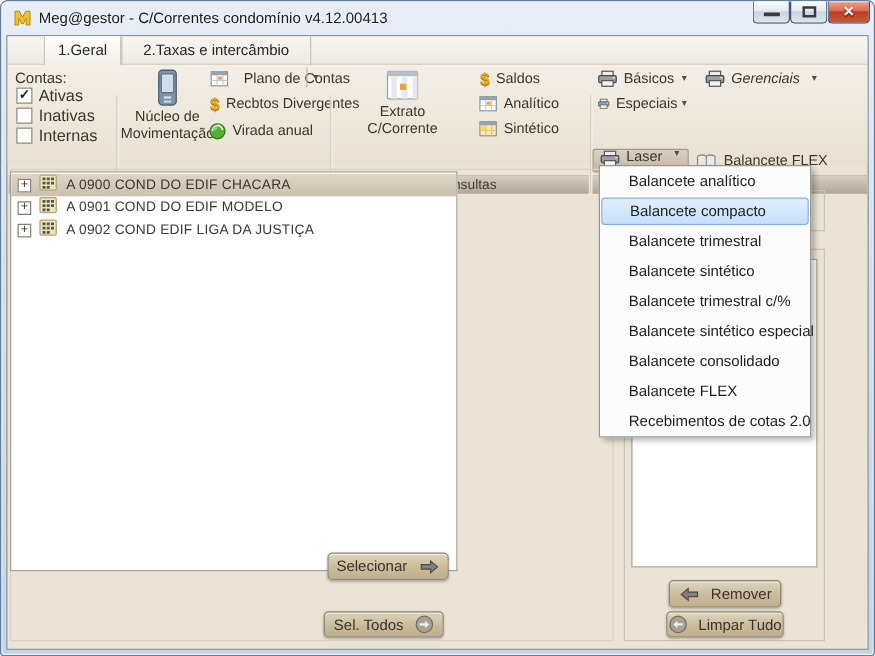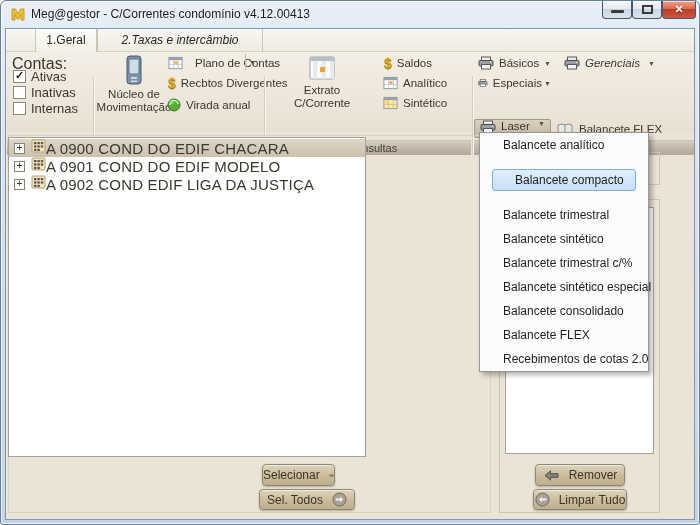--- a/index.html
+++ b/index.html
@@ -34,21 +34,21 @@
   .tab{position:absolute;top:0;height:23px;line-height:23px;text-align:center;font-size:12px;color:#262626;
     border-left:1px solid #ccc5b6;border-right:1px solid #ccc5b6;}
   .tab.active{background:linear-gradient(#fefdfb,#f3efe6);box-shadow:inset 0 1px 0 #fff;}
 
   
   .ribbon{position:absolute;left:0;top:23px;right:0;height:80px;
     background:linear-gradient(#f3eee6,#e8e1d3);}
   .vsep{position:absolute;top:24px;height:78px;width:1px;background:#d6cec0;box-shadow:1px 0 0 #f7f4ee;}
   .caption{position:absolute;top:88px;height:15px;line-height:15px;text-align:center;font-size:11px;color:#46402f;
     background:linear-gradient(#d3ccc1,#b3a897);border-top:1px solid #cac1b2;}
-  .grouptitle{position:absolute;font-size:16px;color:#3b362b;}
+  .grouptitle{position:absolute;font-size:12px;color:#3b362b;}
   .chk-row{position:absolute;display:flex;align-items:center;gap:5px;height:14px;}
   .chk-box{width:13px;height:13px;background:#fff;border:1px solid #8b887d;position:relative;flex:0 0 13px;}
   .chk-box .mark{position:absolute;left:1px;top:-2px;font-size:11px;font-weight:bold;color:#222;}
   .chk-lbl{font-size:13px;color:#3b362b;white-space:nowrap;}
 
   .bigbtn{position:absolute;display:flex;flex-direction:column;align-items:center;text-align:center;
     font-size:11.5px;line-height:13px;color:#3b362b;cursor:default;}
   .bigbtn .cap{margin-top:3px;white-space:normal;}
   .r-item{position:absolute;display:flex;align-items:center;gap:5px;height:18px;font-size:11.5px;color:#3b362b;white-space:nowrap;}
   .drop{font-size:7px;color:#55503f;}
@@ -58,31 +58,31 @@
     background:linear-gradient(#d9d0c0,#c3b7a2);border:1px solid #a39884;border-radius:2px;}
 
   
   .groupbox{position:absolute;border:1px solid #d9d2c4;}
   .listbox{position:absolute;background:#fff;border:1px solid #a8a094;overflow:hidden;}
   .tree-row{position:absolute;left:0;right:0;height:18px;display:flex;align-items:center;}
   .tree-row.selected{background:linear-gradient(#ddd5c7,#cbc1ae);}
   .tree-expand{position:relative;margin-left:5px;width:11px;height:11px;background:#fdfdfb;border:1px solid #878378;
     font-size:10px;line-height:8px;text-align:center;color:#33302a;flex:0 0 11px;}
   .tree-ico{margin-left:6px;flex:0 0 15px;}
-  .tree-lbl{font-size:15px;color:#3d382e;letter-spacing:.2px;white-space:nowrap;}
+  .tree-lbl{margin-left:7px;font-size:11px;color:#3d382e;letter-spacing:.2px;white-space:nowrap;}
 
   .btn{position:absolute;display:flex;align-items:center;justify-content:center;gap:9px;
     background:linear-gradient(#ded4bd,#cabb9b 55%,#bfaf8d);border:1px solid #8e8771;border-radius:4px;
     font-size:12px;color:#3a352a;box-shadow:0 1px 2px rgba(0,0,0,.25),inset 0 1px 0 rgba(255,255,255,.55);}
 
   
   .menu{position:absolute;left:473px;top:103px;width:170px;background:#fcfcfc;border:1px solid #979797;
     box-shadow:3px 3px 5px rgba(0,0,0,.3);z-index:60;padding:0;}
   .menu-item{height:24px;line-height:24px;padding-left:23px;font-size:12px;color:#1e1e1e;white-space:nowrap;}
-  .menu-item.selected{height:22px;line-height:20px;margin:12px;padding-left:22px;border:1px solid #84aede;border-radius:3px;
+  .menu-item.selected{height:22px;line-height:20px;margin:1px;padding-left:22px;border:1px solid #84aede;border-radius:3px;
     background:linear-gradient(#e0eefc,#c6e0f8);}
 </style>
 </head>
 <body>
 
 <svg width="0" height="0" style="position:absolute">
   <defs>
     <symbol id="i-printer" viewBox="0 0 16 14">
       <rect x="3.5" y="1" width="9" height="4" fill="#ececec" stroke="#5a5a5a"></rect>
       <rect x="1" y="4.5" width="14" height="5.5" rx="1" fill="#9aa0a6" stroke="#4c4c4c"></rect>
@@ -170,21 +170,21 @@
         </span>
       <span class="winbtn close">
           <span class="glyph-close">✕</span>
         </span>
     </div>
 
     <div class="content">
 
       <div class="tabstrip">
         <div class="tab active" style="left:29px;width:62px;">1.Geral</div>
-        <div class="tab" style="left:91px;width:166px;font-style:italic;">2.Taxas e intercâmbio</div>
+        <div class="tab" style="left:91px;width:152px;">2.Taxas e intercâmbio</div>
       </div>
 
       <div class="ribbon">
 
         <div class="grouptitle" style="left:6px;top:3px;">Contas:</div>
         <div class="chk-row" style="left:7px;top:17px;">
           <span class="chk-box">
               <span class="mark">✓</span>
             </span>
           <span class="chk-lbl">Ativas</span>
@@ -318,21 +318,21 @@
         </div>
         <div class="tree-row" style="top:37px;">
           <span class="tree-expand">+</span>
           <span class="tree-ico"><svg width="15" height="14">
                 <use href="#i-bldg"></use>
               </svg></span>
           <span class="tree-lbl">A 0902 COND EDIF LIGA DA JUSTIÇA</span>
         </div>
       </div>
 
-      <div class="btn" style="left:256px;top:435px;width:73px;height:22px;">
+      <div class="btn" style="left:256px;top:413px;width:97px;height:22px;">
         <span>Selecionar</span>
         <svg width="17" height="13">
             <use href="#i-arrow-r"></use>
           </svg>
       </div>
       <div class="btn" style="left:253px;top:460px;width:96px;height:21px;">
         <span>Sel. Todos</span>
         <svg width="15" height="15">
             <use href="#i-circle-r"></use>
           </svg>

